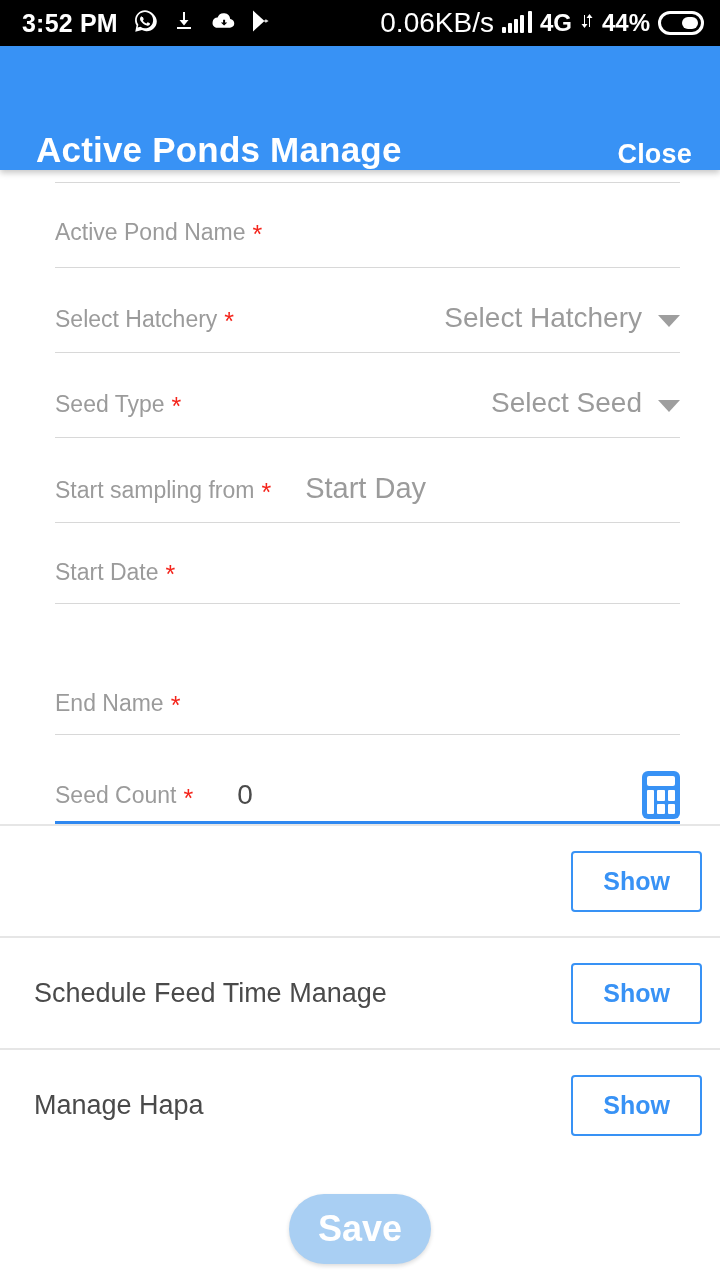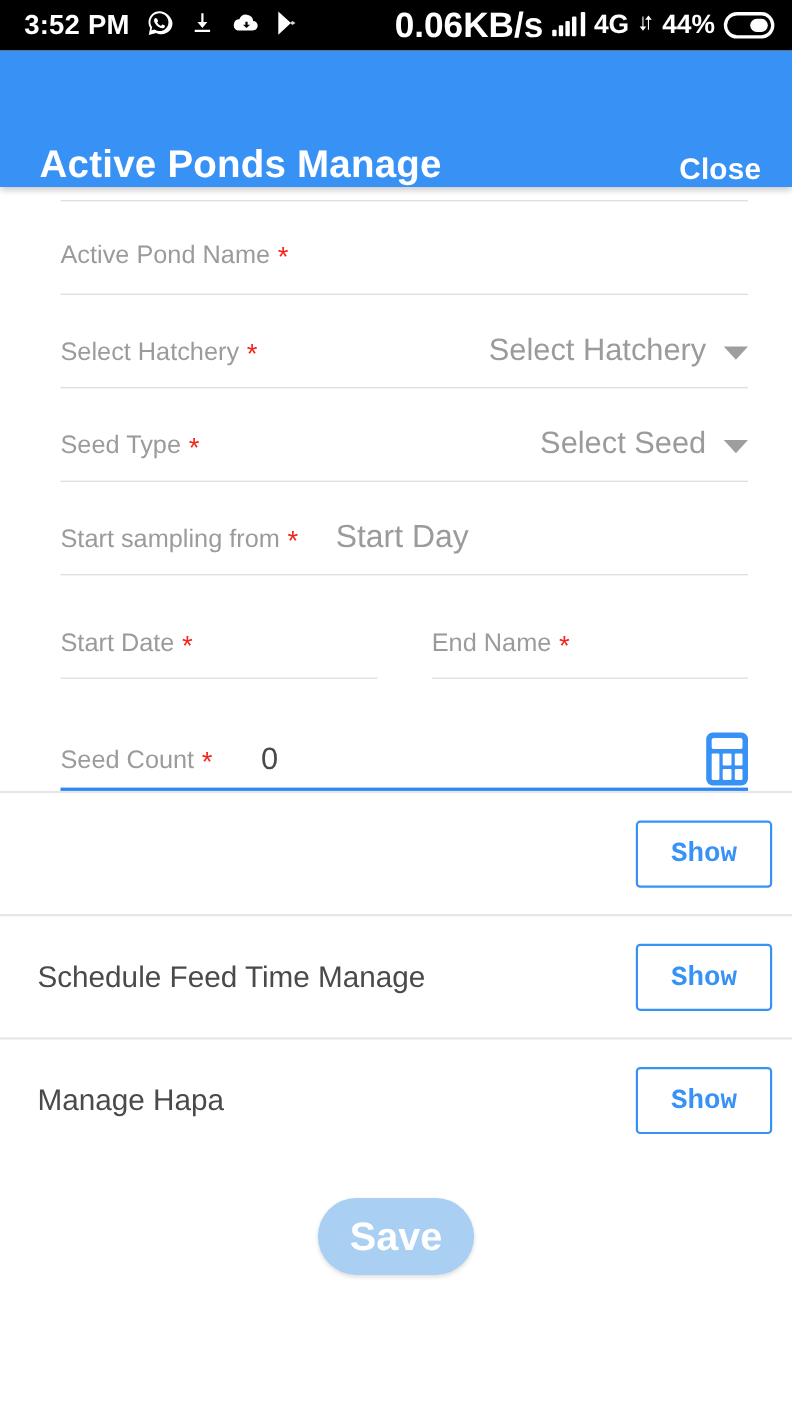--- a/index.html
+++ b/index.html
@@ -13,21 +13,21 @@
 
   
   .statusbar {
     height:46px; background:#000; color:#fff;
     display:flex; align-items:center; justify-content:space-between;
     padding:0 16px 0 22px;
   }
   .sb-left  { display:flex; align-items:center; gap:14px; }
   .sb-right { display:flex; align-items:center; gap:8px; }
   .sb-time { font-size:25px; font-weight:bold; letter-spacing:.2px; }
-  .sb-net  { font-size:32px; font-weight:bold; }
+  .sb-net  { font-size:28px; font-weight:normal; }
   .sb-4g   { font-size:24px; font-weight:bold; }
   .sb-batt-pct { font-size:24px; font-weight:bold; }
   .sb-ico { display:block; }
 
   .signal { display:flex; align-items:flex-end; gap:2px; height:20px; }
   .signal i { display:block; width:4px; background:#fff; border-radius:1px; }
   .signal i:nth-child(1){ height:6px; }
   .signal i:nth-child(2){ height:10px; }
   .signal i:nth-child(3){ height:14px; }
   .signal i:nth-child(4){ height:18px; }
@@ -91,21 +91,21 @@
     font-size:29px; color:#9b9b9b; margin-left:34px;
   }
   .value-num {
     font-size:28px; color:#4a4a4a; margin-left:44px;
   }
 
   
   .cut-line { margin:12px 40px 0 40px; height:1px; background:#d8d8d8; }
 
   
-  .row-dates { display:flex; margin:13px 40px; gap:50px; }
+  .row-dates { display:flex; margin:0 40px; gap:50px;flex-direction:column; }
   .row-dates .half { flex:1; }
   .row-dates .field-inner { min-height:80px; padding-top:34px; }
 
   
   .seed-row .field-inner { align-items:center; min-height:86px; }
   .calc-wrap { margin-left:auto; display:flex; align-items:center; cursor:pointer; }
   .calc {
     width:38px; height:48px; border-radius:6px; background:#3892f5;
     padding:5px 5px; display:flex; flex-direction:column; gap:4px;
   }
@@ -119,21 +119,21 @@
   .list-row {
     height:110px; display:flex; align-items:center;
     padding:0 18px 0 34px;
   }
   .list-label { font-size:27px; color:#4a4a4a; }
   .show-btn {
     margin-left:auto;
     border:2px solid #3892f5; color:#3892f5; background:#fff;
     border-radius:4px; font-size:25px; font-weight:bold;
     padding:14px 30px; cursor:pointer;
-    font-family:Liberation Mono, monospace;
+    font-family:Liberation Sans, sans-serif;
   }
 
   
   .save-wrap { display:flex; justify-content:center; margin-top:34px; }
   .save-btn {
     background:#a9cff3; color:#fff; border:none;
     border-radius:36px; width:142px; height:70px;
     font-size:36px; font-weight:bold; cursor:pointer;
     box-shadow:0 2px 4px rgba(0,0,0,.14);
     font-family:"Liberation Sans", sans-serif;

